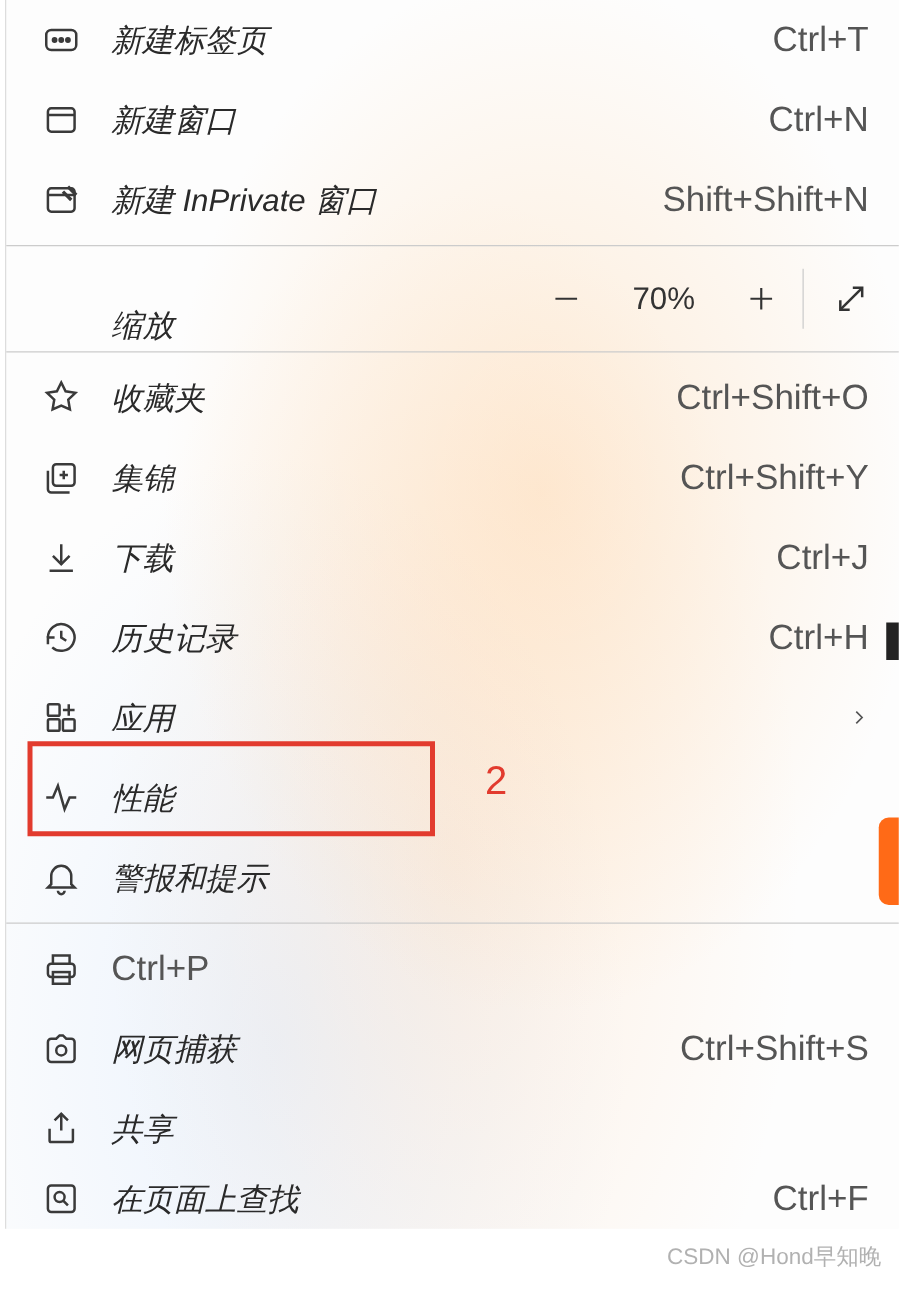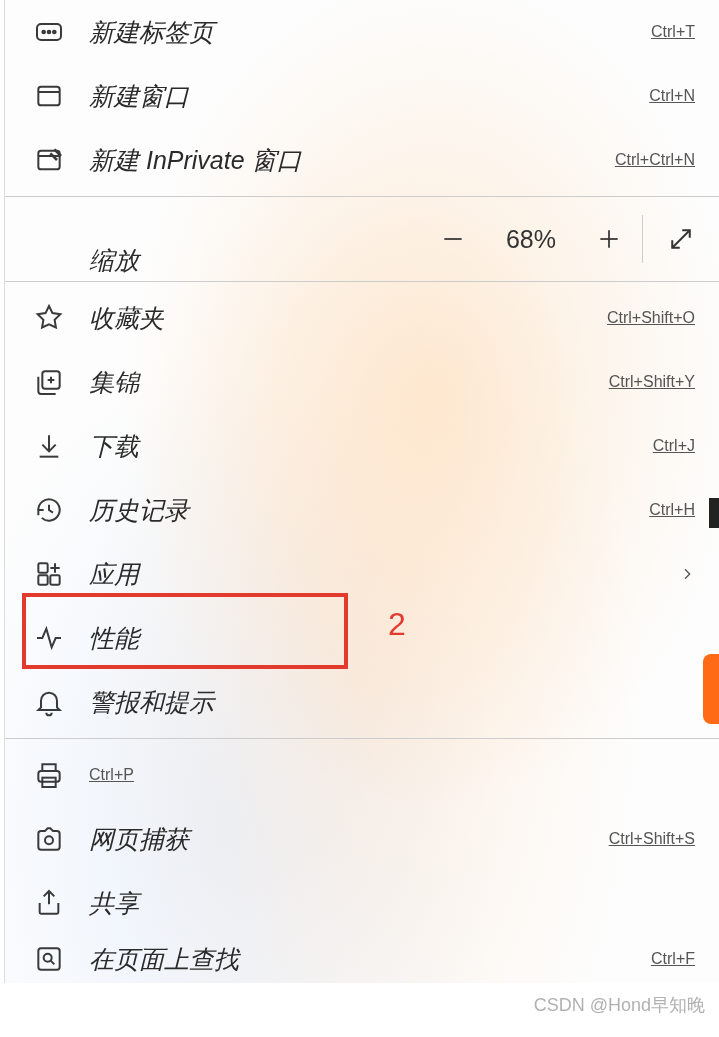--- a/index.html
+++ b/index.html
@@ -46,23 +46,22 @@
       stroke-width: 1.5;
       fill: none;
     }
     .item-label {
       flex: 1;
       font-size: 25px;
       color: #2a2a2a;
       font-style: italic;
     }
     .item-shortcut {
-      font-size: 16px;
+      font-size: 28px;
       color: #555;
-      text-decoration: underline;
     }
     .chevron {
       width: 20px;
       display: flex;
       justify-content: flex-end;
     }
     .divider {
       height: 1px;
       background: #ccc;
       margin: 4px 0;
@@ -176,35 +175,35 @@
   <div class="menu-item">
     <span class="icon-slot">
       <svg viewBox="0 0 24 24">
           <rect x="4" y="5" width="16" height="14" rx="2"></rect>
           <line x1="4" y1="9" x2="20" y2="9"></line>
           <path d="M16 4 l5 5" stroke-width="2"></path>
           <path d="M13 7 l5 5" stroke-width="2"></path>
         </svg>
     </span>
     <span class="item-label">新建 InPrivate 窗口</span>
-    <span class="item-shortcut">Ctrl+Ctrl+N</span>
+    <span class="item-shortcut">Shift+Shift+N</span>
   </div>
 
   <div class="divider"></div>
 
   <div class="zoom-row">
     <span class="icon-slot"></span>
     <span class="item-label">缩放</span>
     <div class="zoom-controls">
       <div class="zoom-btn">
         <svg width="26" height="26" viewBox="0 0 24 24" stroke="#333" stroke-width="1.6">
             <line x1="4" y1="12" x2="20" y2="12"></line>
           </svg>
       </div>
-      <span class="zoom-value">68%</span>
+      <span class="zoom-value">70%</span>
       <div class="zoom-btn">
         <svg width="26" height="26" viewBox="0 0 24 24" stroke="#333" stroke-width="1.6">
             <line x1="4" y1="12" x2="20" y2="12"></line>
             <line x1="12" y1="4" x2="12" y2="20"></line>
           </svg>
       </div>
       <div class="zoom-sep"></div>
       <div class="fullscreen-btn">
         <svg width="30" height="30" viewBox="0 0 24 24" stroke="#333" stroke-width="1.6" fill="none">
             <path d="M5 19 L19 5"></path>

